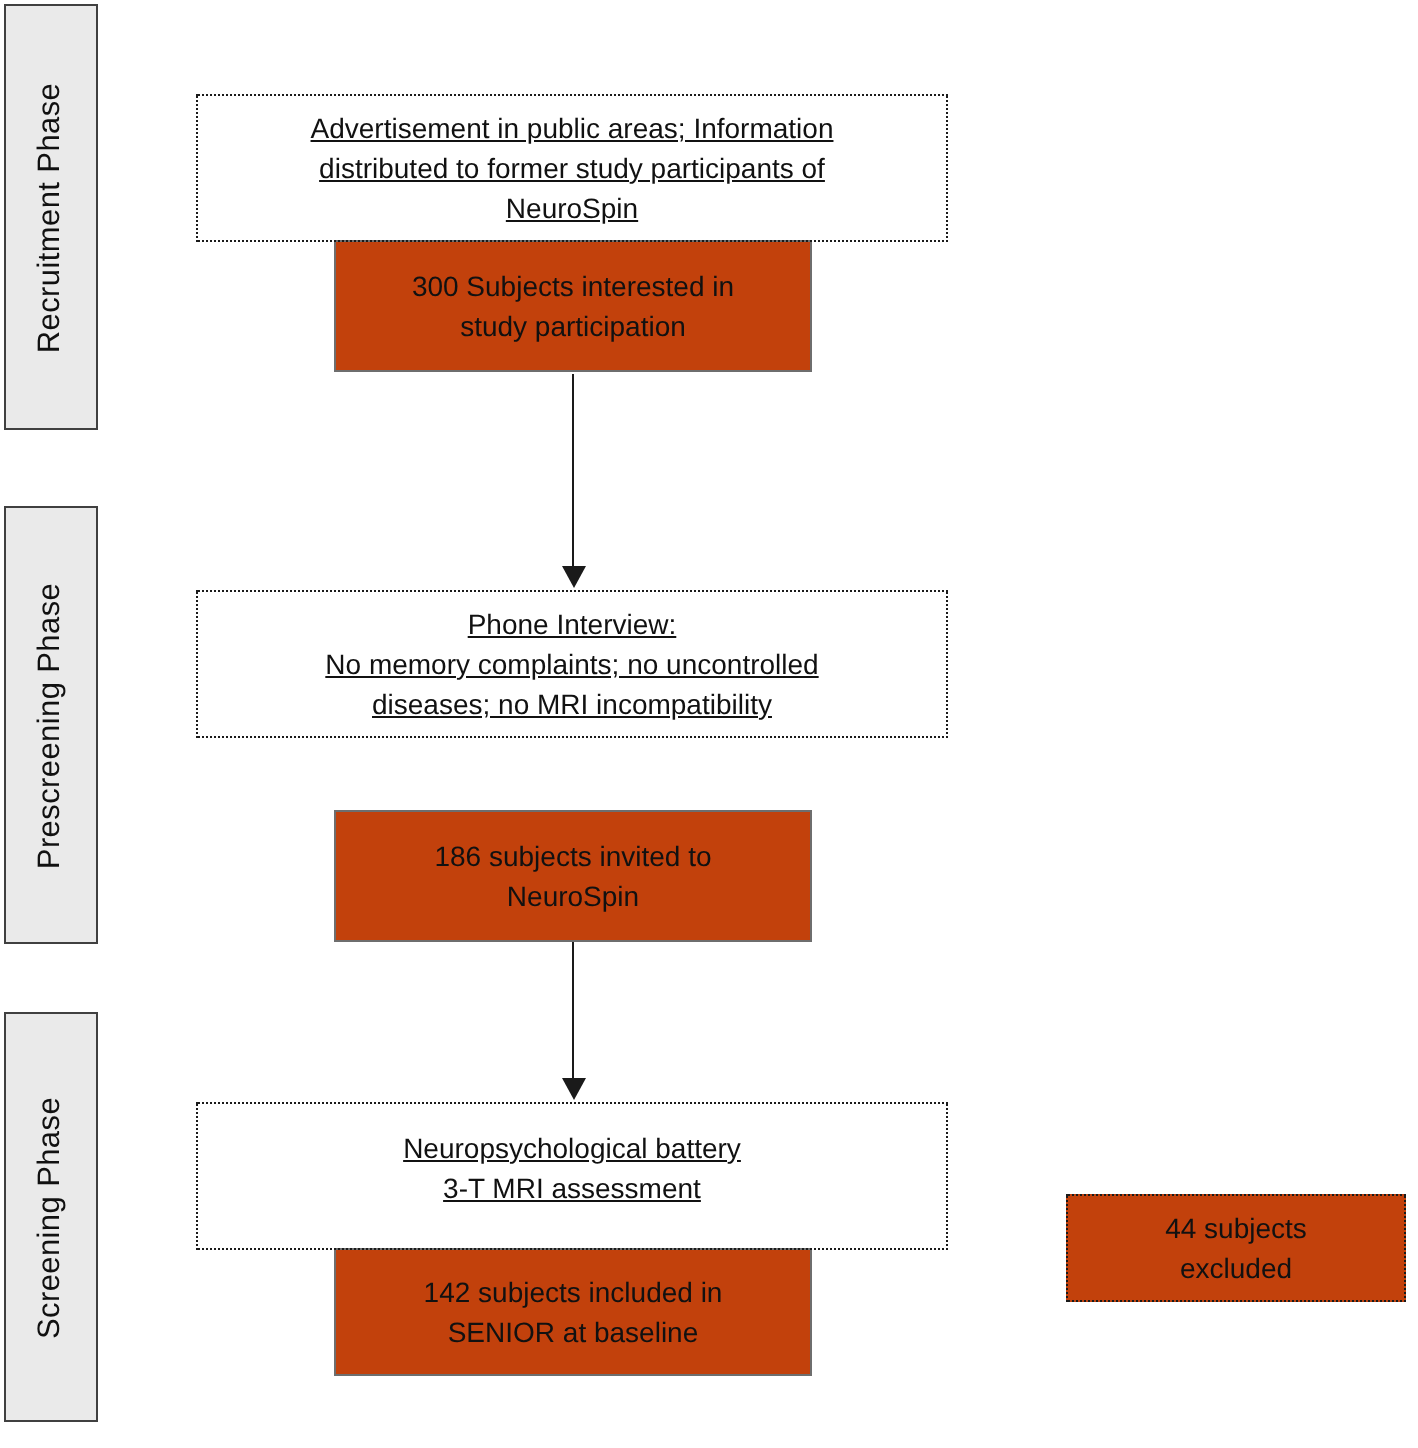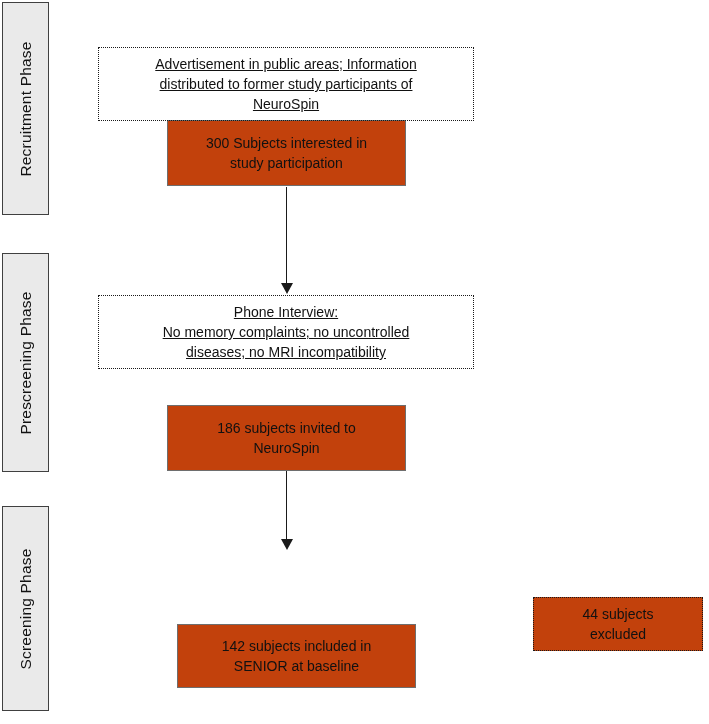--- a/index.html
+++ b/index.html
@@ -132,23 +132,27 @@
     <span class="txt">Phone Interview:
 No memory complaints; no uncontrolled
 diseases; no MRI incompatibility</span>
   </div>
 
   <div class="arrow" style="top:435px; height:115px;">
     <div class="shaft"></div>
     <div class="head"></div>
   </div>
 
-  <div class="flow-box result" style="top:624px; height:64px;margin-left:10px;">
+  <div class="flow-box result" style="top:624px; height:64px;">
     <span class="txt">142 subjects included in
 SENIOR at baseline</span>
+  </div>
+  <div class="flow-box criteria" style="top:551px; align-items:flex-start; padding-top:12px;">
+    <span class="txt">Neuropsychological battery
+3-T MRI assessment</span>
   </div>
 
   <div class="flow-box excluded">
     <span class="txt">44 subjects
 excluded</span>
   </div>
 
 </div>
 
 </body></html>

